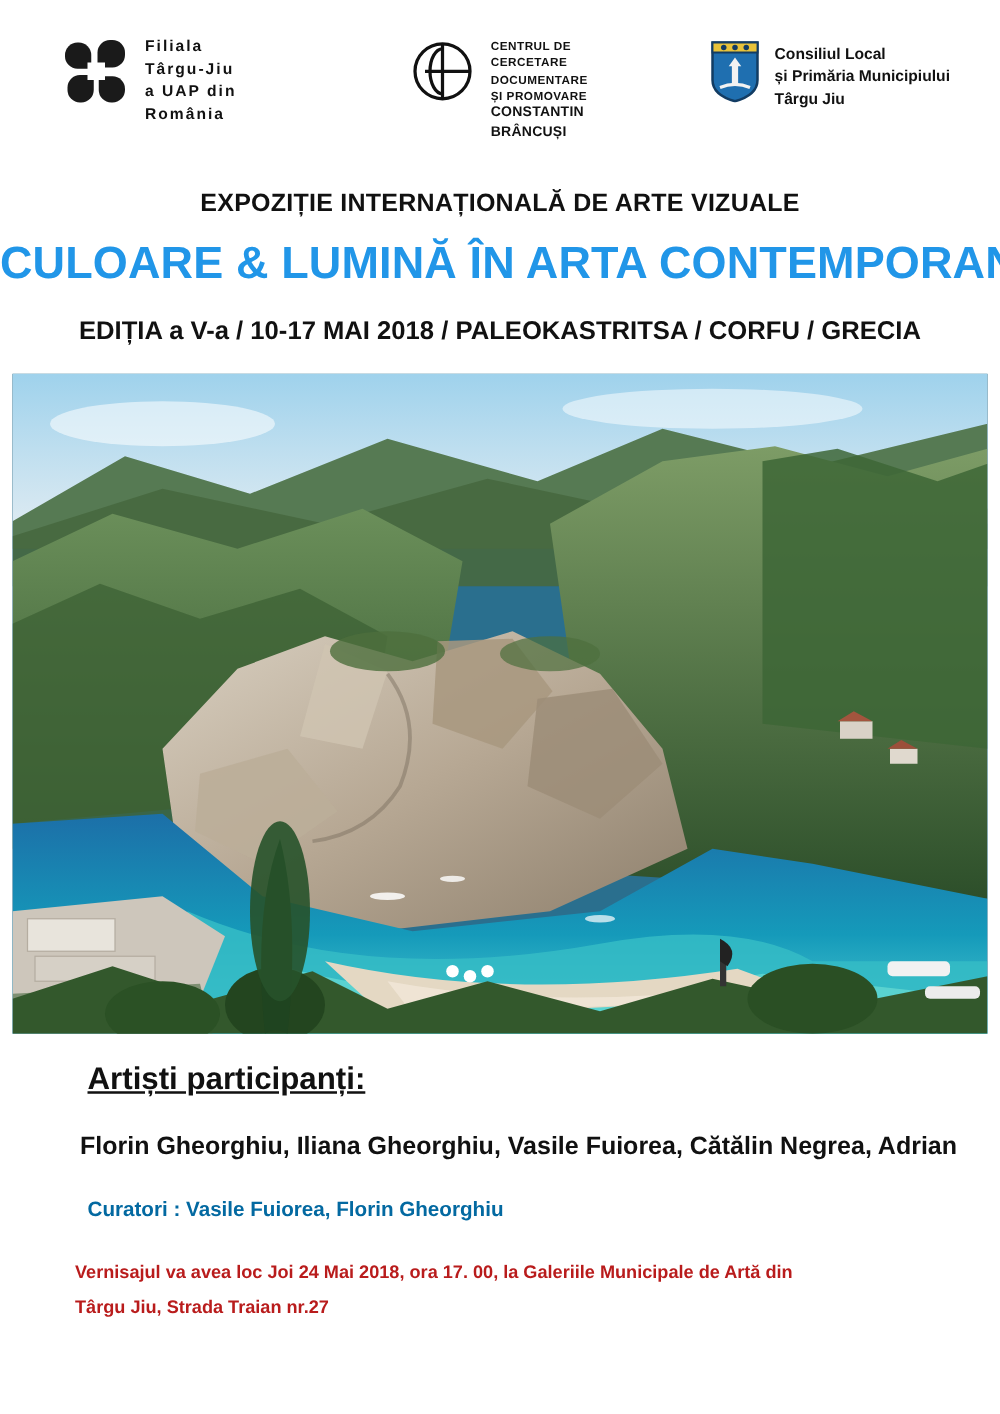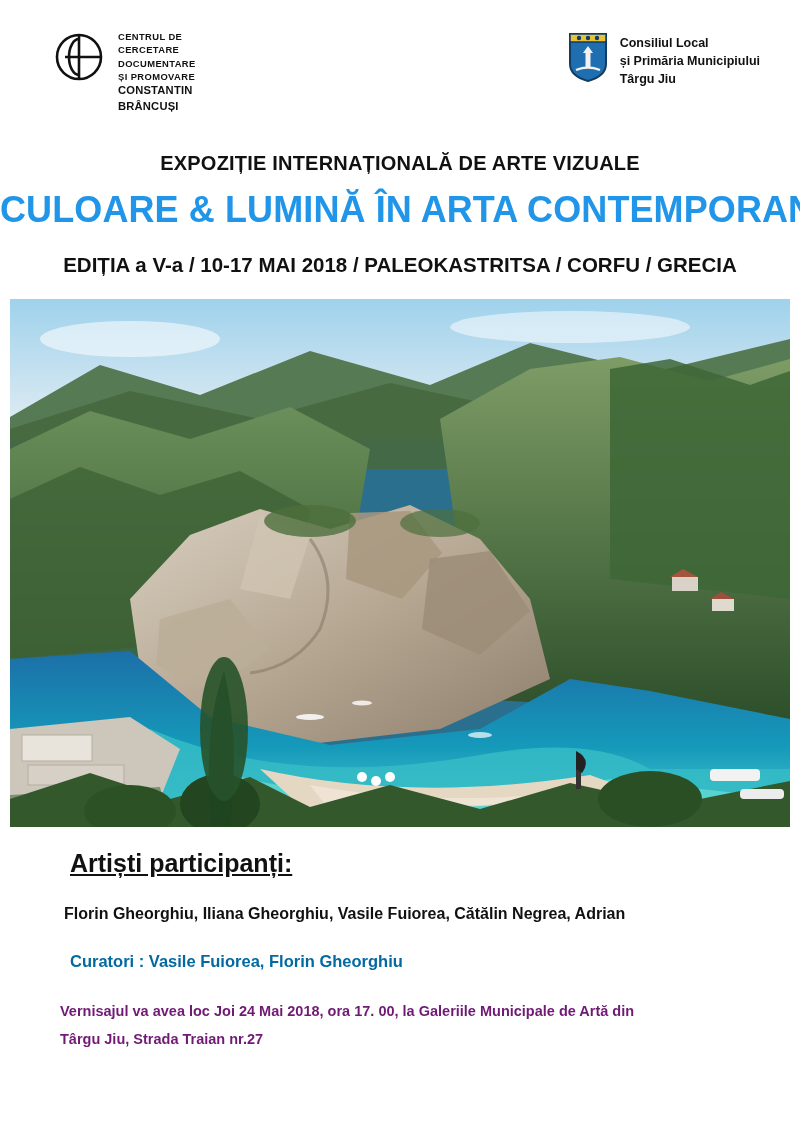--- a/index.html
+++ b/index.html
@@ -141,48 +141,63 @@
     padding: 22px 0 0 62px;
   }
   .credits h2 {
     font-size: 25px;
     font-weight: bold;
     margin: 0 0 22px 8px;
     color: #111;
     text-decoration: underline;
   }
   .artists {
-    font-size: 16px;
+    font-size: 20px;
     font-weight: bold;
     line-height: 1.75;
     color: #111;
     margin: 0 0 0 2px;
     max-width: 710px;
   }
   .curators {
     font-size: 16.5px;
     font-weight: bold;
     color: #0369a1;
     margin: 24px 0 0 8px;
   }
   .vernisaj {
     font-size: 14.5px;
     font-weight: bold;
     line-height: 1.95;
-    color: #701a75;
+    color: #b91c1c;
     margin: 26px 0 0 0;
     padding-left: 60px;
     max-width: 700px;
   }
 </style>
 </head>
 <body>
 
 <div class="logo-row">
 
+  <div class="logo-block">
+    <div class="uap-mark">
+      <span class="p1"></span>
+        <span class="p2"></span>
+        <span class="p3"></span>
+        <span class="p4"></span>
+        <span class="ctr"></span>
+    </div>
+    <div class="uap-text">
+      <div>Filiala</div>
+      <div>Târgu-Jiu</div>
+      <div>a UAP din</div>
+      <div>România</div>
+    </div>
+  </div>
 
   <div class="logo-block">
     <svg class="brancusi-mark" viewBox="0 0 54 54">
       <circle cx="27" cy="27" r="22" fill="none" stroke="#111" stroke-width="2.6"></circle>
       <line x1="27" y1="5" x2="27" y2="49" stroke="#111" stroke-width="2.6"></line>
       <line x1="13" y1="27" x2="49" y2="27" stroke="#111" stroke-width="2.6"></line>
       <path d="M27 9 a10 18 0 0 0 0 36" fill="none" stroke="#111" stroke-width="2.6"></path>
     </svg>
     <div class="brancusi-text">
       <div>CENTRUL DE</div>

